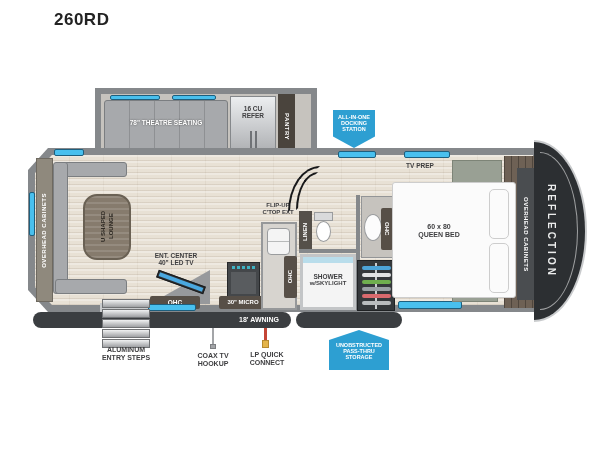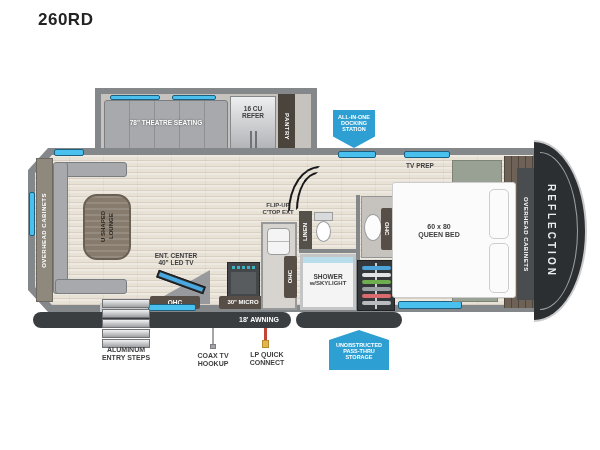--- a/index.html
+++ b/index.html
@@ -29,21 +29,21 @@
   .badge{background:#2d9fd2;color:#fff;text-align:center;font-weight:bold;}
   .arc{border:2.5px solid transparent;border-left-color:#17181a;border-top-color:#17181a;
        border-radius:100% 0 0 0;}
   .stepbar{background:linear-gradient(180deg,#f0f1f2,#9ea0a3);border:1px solid #707275;}
 </style>
 </head>
 <body>
 
 <div id="plan">
 
-  <div class="abs title" style="left:38px;top:10px;">260RD</div>
+  <div class="abs title" style="left:54px;top:10px;">260RD</div>
 
   <div class="abs wall" style="left:95px;top:88px;width:222px;height:76px;"></div>
   <div class="abs slidefloor" style="left:101px;top:94px;width:210px;height:64px;"></div>
   <div class="abs window" style="left:110px;top:95px;width:50px;height:5px;"></div>
   <div class="abs window" style="left:172px;top:95px;width:44px;height:5px;"></div>
   <div class="abs bench" style="left:104px;top:100px;width:124px;height:56px;background-image:repeating-linear-gradient(90deg,transparent 0 24px,#8e9093 24px 25px);"></div>
   <div class="abs wlab" style="left:104px;top:119px;width:124px;font-size:6.5px;text-shadow:0 0 2px #4a4a4a;">78" THEATRE SEATING</div>
   <div class="abs" style="left:106px;top:153px;width:120px;height:3px;background:#49c0ee;"></div>
   <div class="abs" style="left:230px;top:96px;width:46px;height:60px;background:linear-gradient(180deg,#eceef0,#aaacaf);border:1px solid #85888b;">
     <div class="lab" style="margin-top:8px;font-size:6.5px;">

